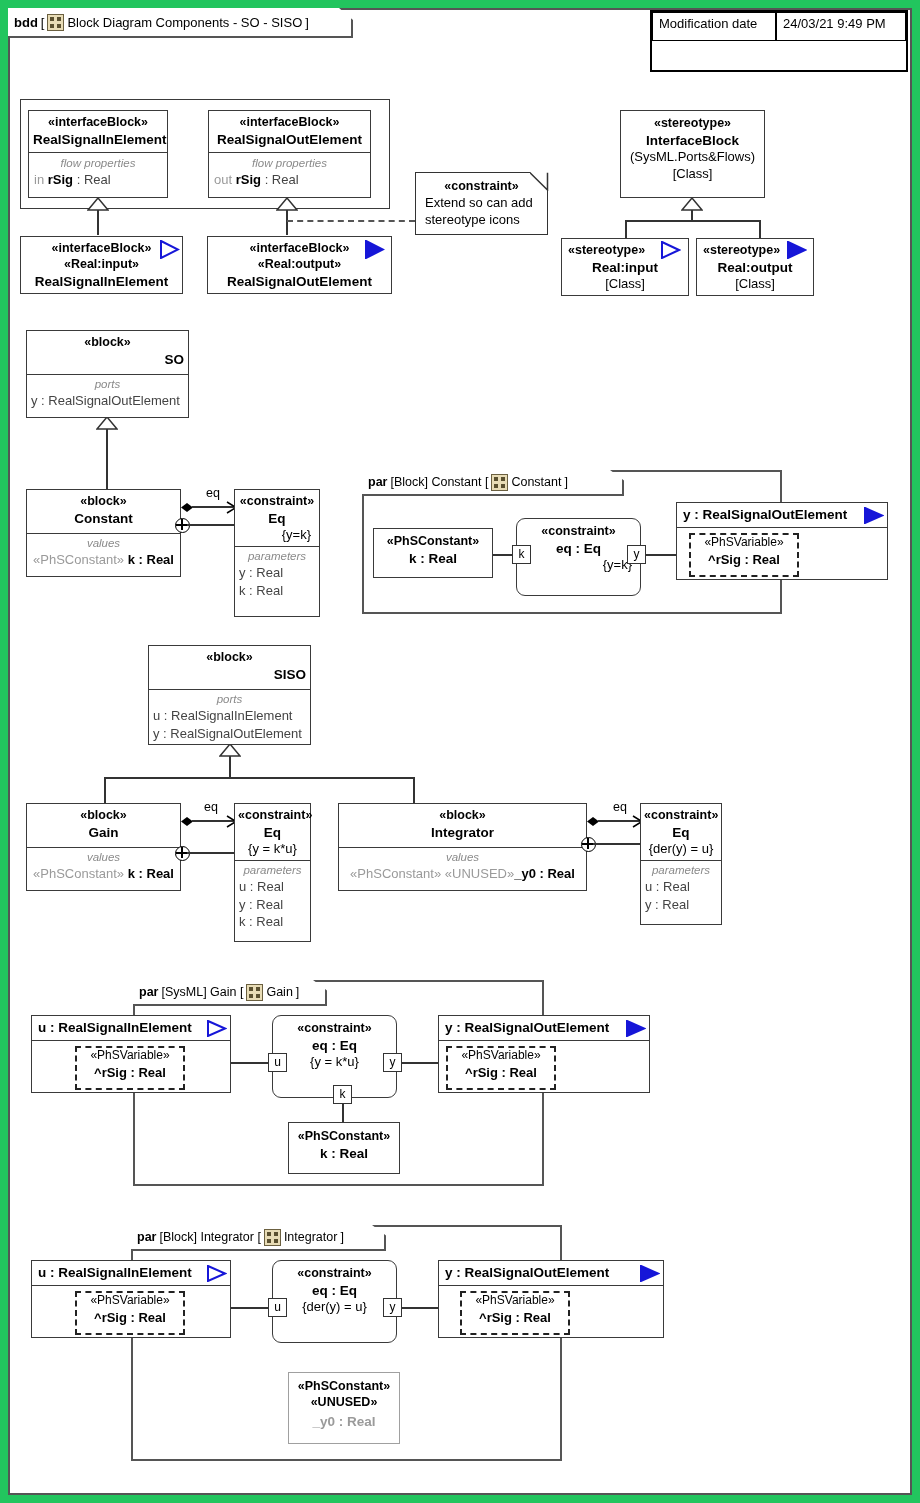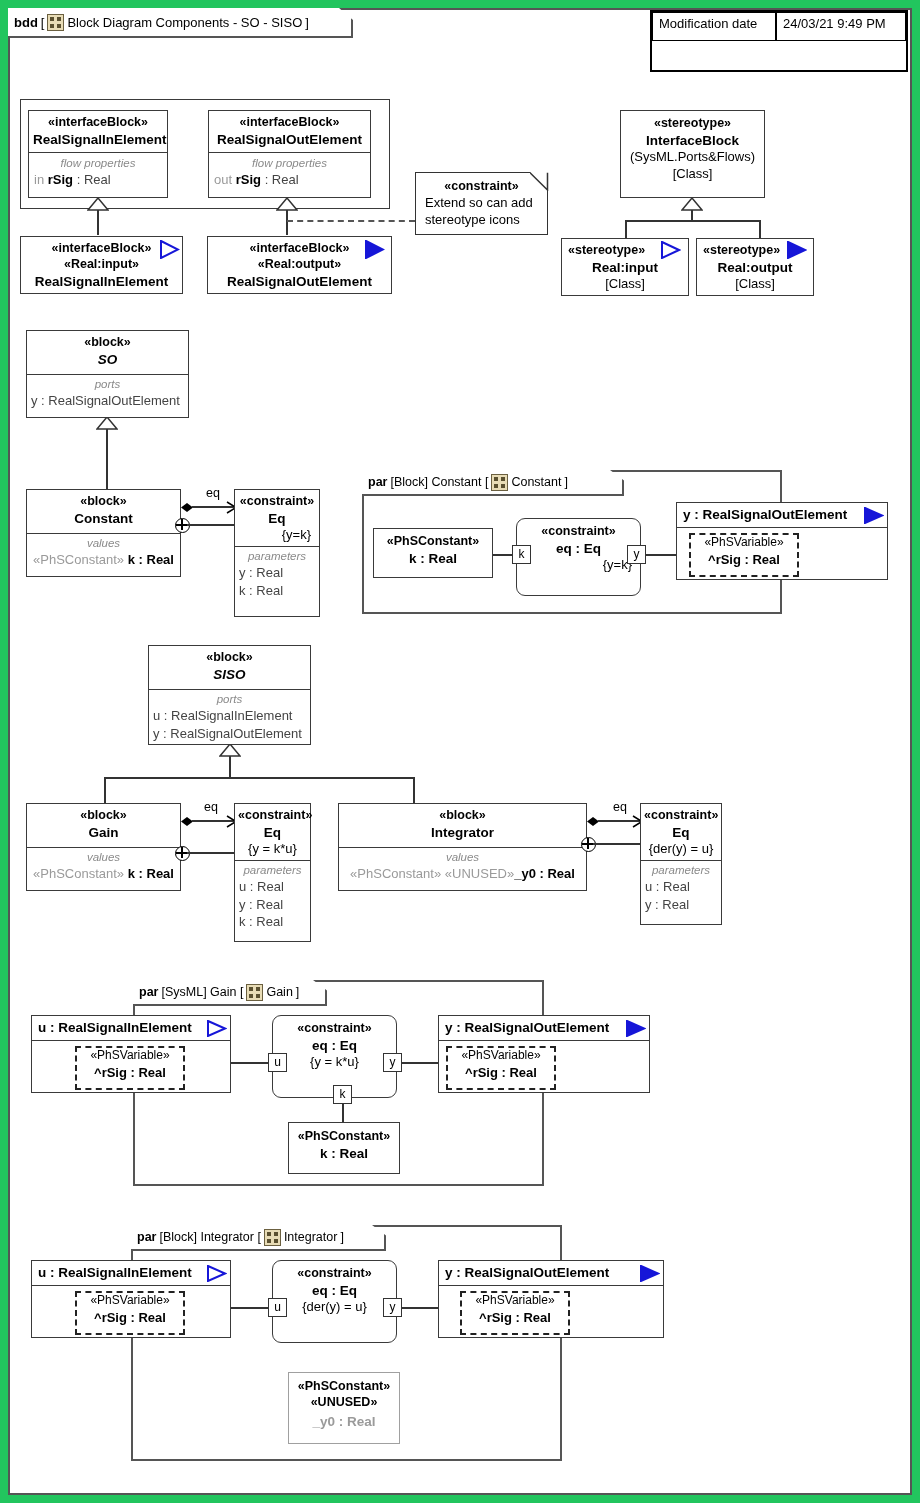--- a/index.html
+++ b/index.html
@@ -38,21 +38,21 @@
   .meta-row{display:flex;}
   .meta-cell{border:1.5px solid #000;box-sizing:border-box;font-size:13px;
              padding:3px 6px;color:#000;background:#fff;white-space:nowrap;}
 
   
   .cls{position:absolute;box-sizing:border-box;border:1.5px solid #3a3a3a;background:#fff;}
   .cls .cmp{box-sizing:border-box;padding:3px 5px;text-align:center;}
   .cls .sep{border-top:1.5px solid #3a3a3a;}
   .stereo{font-size:12.5px;color:#000;line-height:1.25;font-weight:bold;}
   .nm{font-size:13.5px;font-weight:bold;color:#000;line-height:1.3;}
-  .nm.ital{font-style:italic;}
+  .nm.ital{text-align:right;}
   .sub{font-size:13px;color:#000;line-height:1.3;}
   .cat{font-size:11.5px;font-style:italic;color:#8a8a8a;text-align:center;line-height:1.3;}
   .feat{font-size:13px;color:#444;text-align:left;line-height:1.35;white-space:nowrap;}
   .feat b{color:#000;}
   .feat .g{color:#9a9a9a;}
   .ctr{text-align:center;}
 
   
   .rbox{border-radius:9px;}
 

